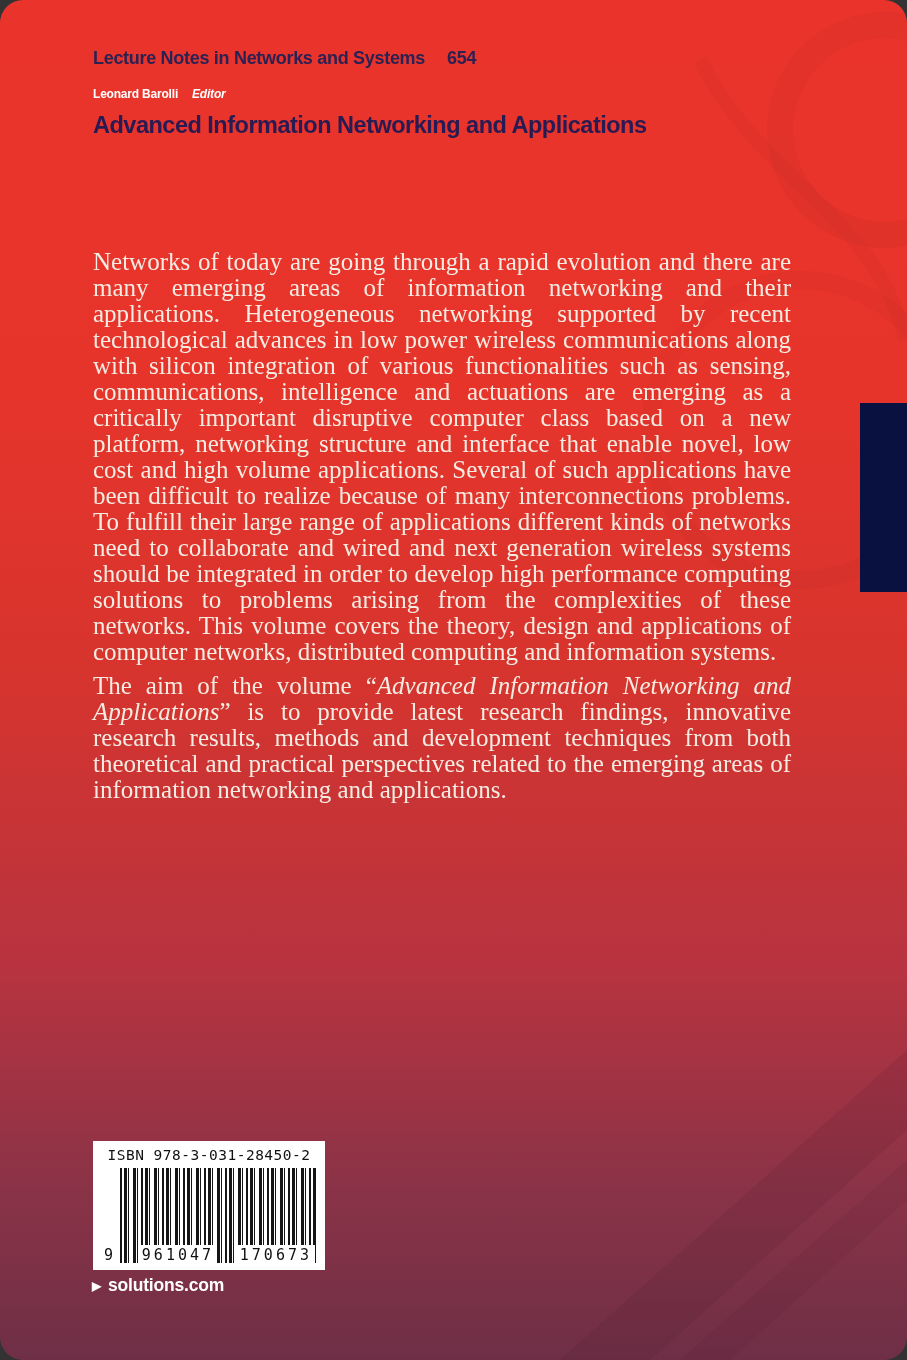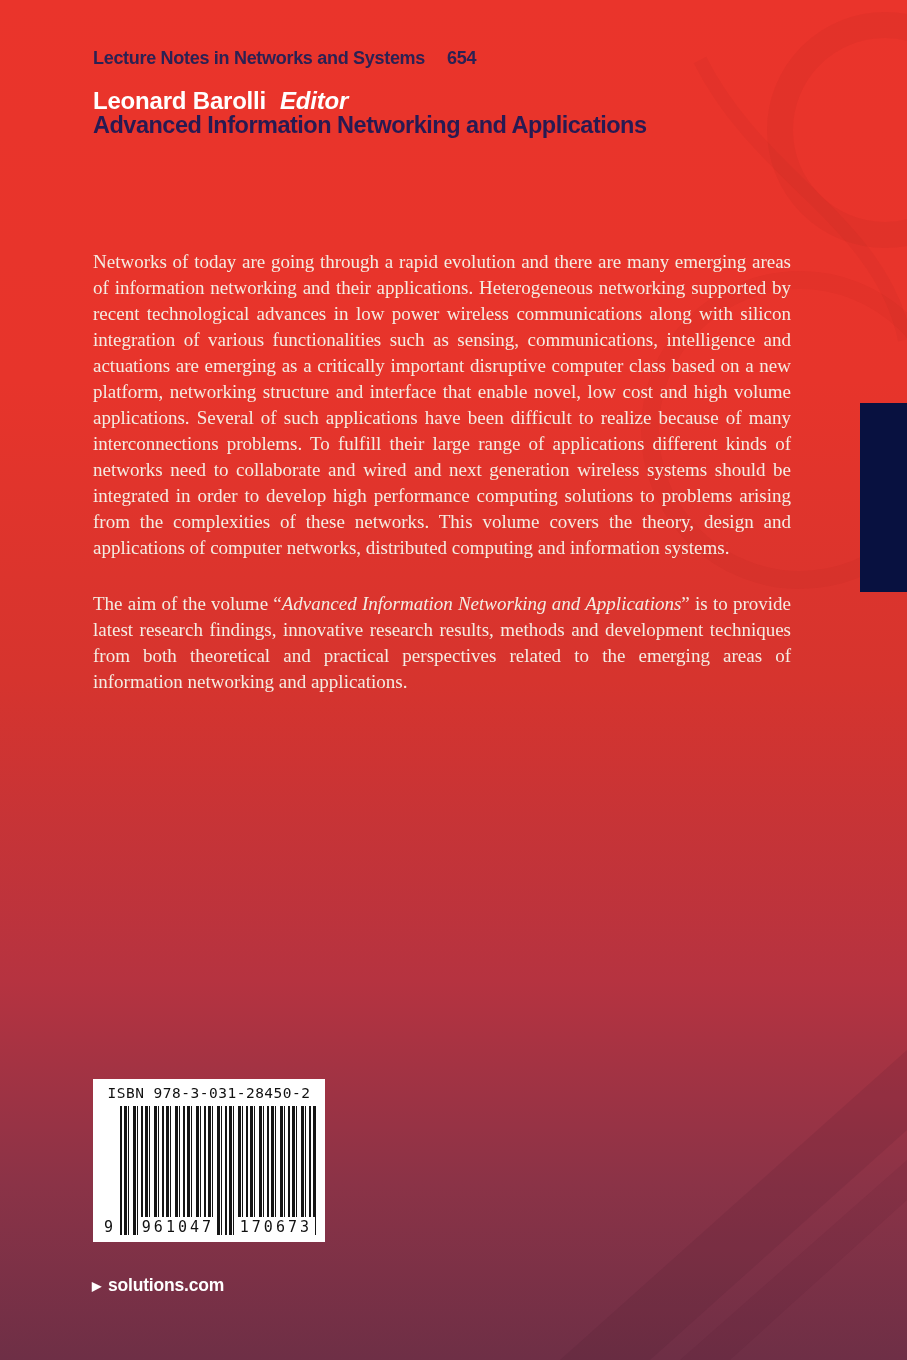--- a/index.html
+++ b/index.html
@@ -9,20 +9,21 @@
     height: 1360px;
     overflow: hidden;
     background: linear-gradient(180deg,
       #ea342b 0%,
       #e7342b 28%,
       #d6342e 50%,
       #b63340 72%,
       #8b3347 87%,
       #6e2f46 100%);
     font-family: "Liberation Sans", sans-serif;
+    border-radius: 23px;
   }
   .deco { position: absolute; inset: 0; pointer-events: none; }
 
   .navy-tab {
     position: absolute;
     left: 860px; top: 403px;
     width: 47px; height: 189px;
     background: #081140;
   }
 
@@ -35,21 +36,21 @@
     font-weight: 700;
     letter-spacing: -0.3px;
     white-space: nowrap;
   }
   .series-num { margin-left: 22px; }
 
   .editor-line {
     position: absolute;
     left: 93px; top: 87px;
     color: #ffffff;
-    font-size: 24px;
+    font-size: 12px;
     font-weight: 700;
     letter-spacing: -0.2px;
     white-space: nowrap;
   }
   .editor-role { font-style: italic; margin-left: 14px; }
 
   .book-title {
     position: absolute;
     left: 93px; top: 112px;
     margin: 0;
@@ -72,33 +73,33 @@
     line-height: 28px;
   }
 
   
   .blurb {
     position: absolute;
     left: 93px; top: 249px;
     width: 698px;
     color: #f4ece2;
     font-family: "Liberation Serif", "DejaVu Serif", serif;
-    font-size: 19px;
+    font-size: 25px;
     line-height: 26px;
     text-align: justify;
   }
   .blurb p { margin: 0; }
-  .blurb p + p { margin-top: 30px; }
+  .blurb p + p { margin-top: 8px; }
   .blurb em { font-style: italic; }
 
   
   .barcode-box {
     position: absolute;
-    left: 93px; top: 1079px;
-    width: 232px; height: 163px;
+    left: 93px; top: 1141px;
+    width: 232px; height: 129px;
     background: #ffffff;
   }
   .isbn-label {
     position: absolute;
     top: 6px; left: 0; right: 0;
     text-align: center;
     color: #121212;
     font-family: "DejaVu Sans Mono", monospace;
     font-size: 14.5px;
     letter-spacing: 0.5px;

